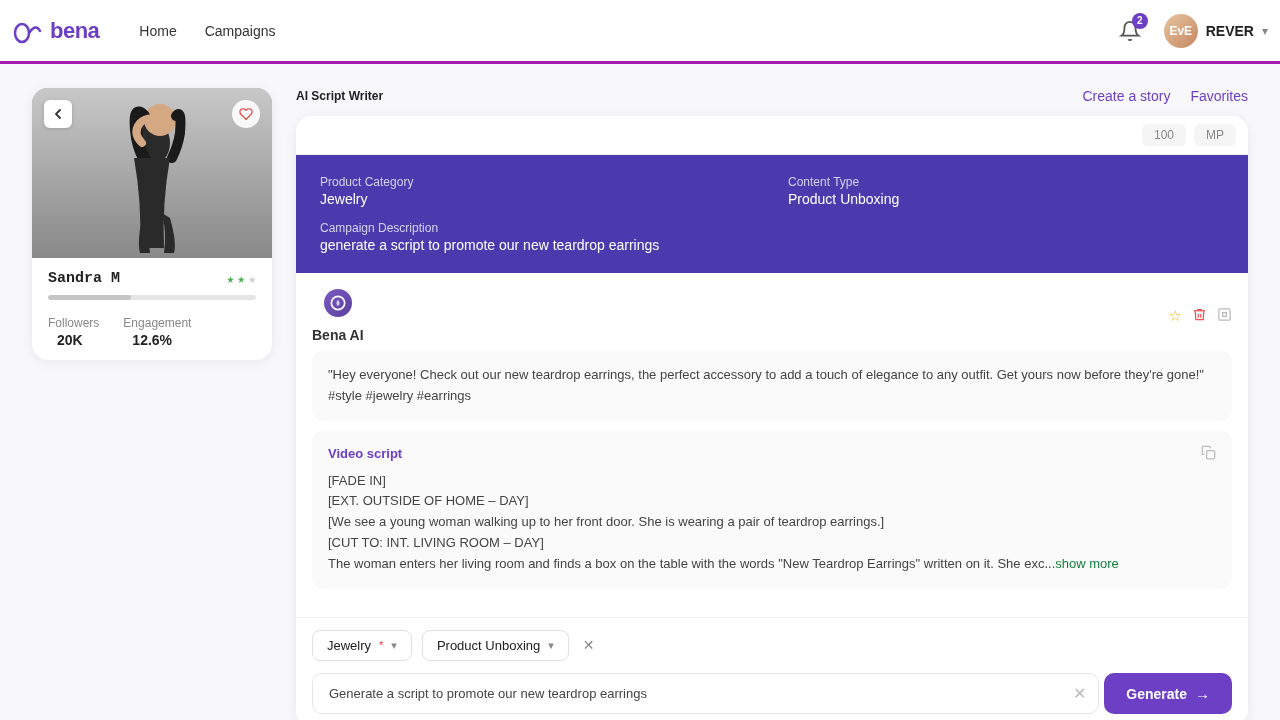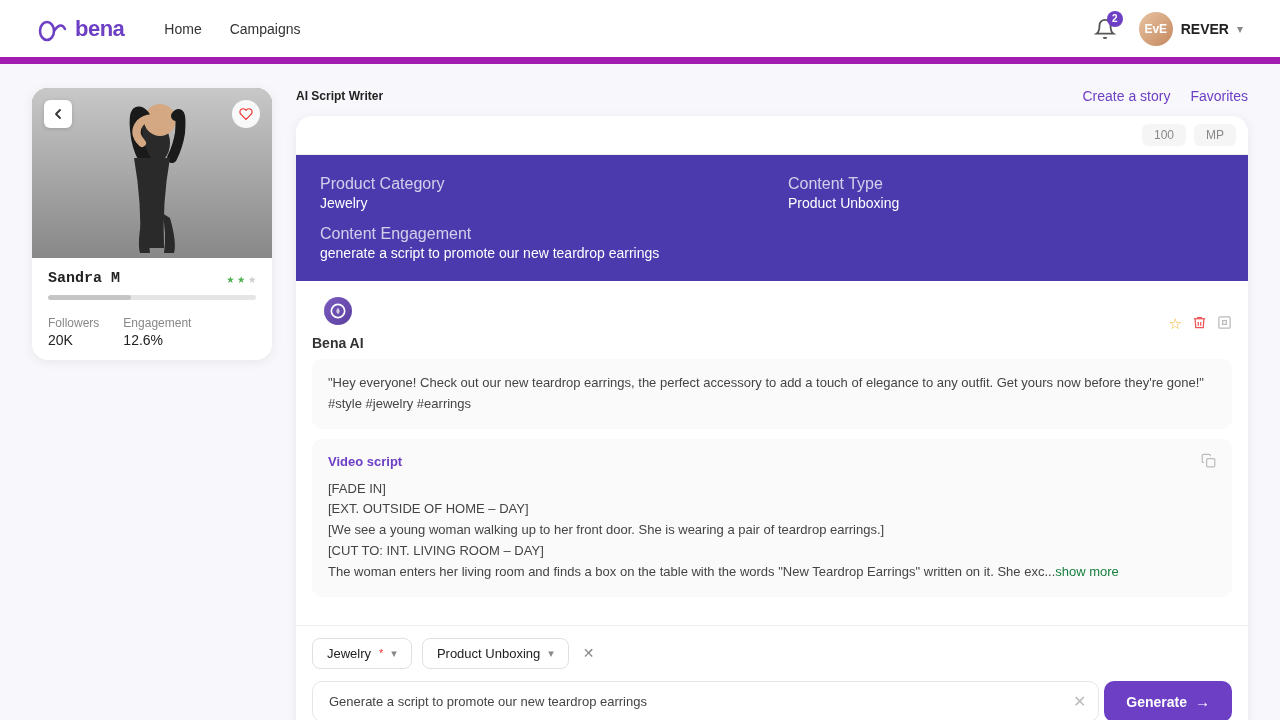--- a/index.html
+++ b/index.html
@@ -1,22 +1,22 @@
 <!DOCTYPE html>
 <html><head>
   <meta charset="utf-8">
   <style>
     * { box-sizing: border-box; margin: 0; padding: 0; }
     body { font-family: -apple-system, BlinkMacSystemFont, 'Segoe UI', sans-serif; background: #f8f8fc; color: #222; min-height: 720px; }
 
     
     .navbar {
       display: flex; align-items: center; justify-content: space-between;
-      background: #fff; padding: 0 37px; height: 64px;
-      border-bottom: 7px solid #a21caf; position: relative; z-index: 10;
+      background: #fff; padding: 0 12px; height: 64px;
+      border-bottom: 3px solid #a21caf; position: relative; z-index: 10;
     }
     .nav-left { display: flex; align-items: center; gap: 40px; }
     .logo { display: flex; align-items: center; gap: 6px; color: #6c3fc5; font-size: 22px; font-weight: 700; letter-spacing: -0.5px; }
     .logo-icon { width: 32px; height: 32px; }
     .nav-links { display: flex; gap: 28px; }
     .nav-link { font-size: 14px; color: #333; cursor: pointer; text-decoration: none; }
     .nav-right { display: flex; align-items: center; gap: 16px; }
     .notif-btn { position: relative; cursor: pointer; width: 36px; height: 36px; display: flex; align-items: center; justify-content: center; }
     .notif-badge { position: absolute; top: 0; right: 0; background: #6c3fc5; color: #fff; border-radius: 50%; font-size: 10px; width: 16px; height: 16px; display: flex; align-items: center; justify-content: center; font-weight: 700; }
     .create-btn { background: #6c3fc5; color: #fff; border: none; border-radius: 8px; padding: 9px 22px; font-size: 14px; font-weight: 600; cursor: pointer; white-space: nowrap; }
@@ -38,40 +38,40 @@
     .profile-name { font-size: 15px; font-weight: 700; }
     .stars { display: flex; gap: 3px; }
     .star { font-size: 13px; }
     .star.filled { color: #4caf50; }
     .star.empty { color: #ccc; }
     .progress-bar { height: 5px; background: #e5e5e5; border-radius: 3px; margin-bottom: 16px; overflow: hidden; }
     .progress-fill { height: 100%; background: #c5c5c5; border-radius: 3px; width: 40%; }
     .stats-row { display: flex; gap: 24px; }
     .stat { display: flex; flex-direction: column; gap: 2px; }
     .stat-label { font-size: 12px; color: #888; }
-    .stat-value { font-size: 14px; font-weight: 400; }
+    .stat-value { font-size: 14px; font-weight: 700; margin-left: 9px; }
 
     
     .right-panel { flex: 1; display: flex; flex-direction: column; gap: 0; min-width: 0; }
     .script-writer-header { display: flex; align-items: center; justify-content: space-between; margin-bottom: 12px; }
     .script-writer-title { font-size: 12px; font-weight: 700; }
     .header-actions { display: flex; gap: 20px; align-items: center; text-align: center; }
     .header-action-link { font-size: 14px; color: #6c3fc5; cursor: pointer; font-weight: 500; }
 
     
     .script-scroll-area { background: #fff; border-radius: 16px; box-shadow: 0 2px 12px rgba(0,0,0,0.07); flex: 1; overflow: hidden; display: flex; flex-direction: column; }
 
     
     .scroll-top-bar { display: flex; justify-content: flex-end; padding: 8px 12px; gap: 8px; border-bottom: 1px solid #f0f0f0; }
     .top-bar-btn { font-size: 12px; color: #888; background: #f5f5f5; border: none; border-radius: 6px; padding: 4px 12px; cursor: pointer; font-weight: 500; }
 
     
     .info-box { background: #4a3aad; color: #fff; margin: 0; padding: 20px 24px; }
     .info-box-grid { display: grid; grid-template-columns: 1fr 1fr; gap: 8px 32px; }
-    .info-field-label { font-size: 16px; opacity: 0.75; margin-bottom: 2px; }
+    .info-field-label { font-size: 12px; opacity: 0.75; margin-bottom: 2px; }
     .info-field-value { font-size: 14px; font-weight: 500; }
     .info-desc { margin-top: 14px; }
 
     
     .chat-area { flex: 1; overflow-y: auto; padding: 16px 16px; }
     .chat-message { margin-bottom: 12px; }
     .chat-sender-row { display: flex; align-items: center; justify-content: space-between; margin-bottom: 8px; }
     .chat-sender { display: flex; align-items: center; gap: 10px; flex-direction: column; }
     .chat-avatar { width: 28px; height: 28px; border-radius: 50%; background: linear-gradient(135deg, #7c5cbf, #5a3fa0); display: flex; align-items: center; justify-content: center; }
     .chat-sender-name { font-size: 14px; font-weight: 600; color: #333; }
@@ -232,21 +232,21 @@
           <div>
             <div class="info-field-label">Product Category</div>
             <div class="info-field-value">Jewelry</div>
           </div>
           <div>
             <div class="info-field-label">Content Type</div>
             <div class="info-field-value">Product Unboxing</div>
           </div>
         </div>
         <div class="info-desc">
-          <div class="info-field-label">Content Engagement</div>
+          <div class="info-field-label">Campaign Description</div>
           <div class="info-field-value">generate a script to promote our new teardrop earrings</div>
         </div>
       </div>
 
       <div class="chat-area">
         <div class="chat-message">
           <div class="chat-sender-row">
             <div class="chat-sender">
               <div class="chat-avatar">
                 <svg width="20" height="20" viewBox="0 0 24 24" fill="none">

